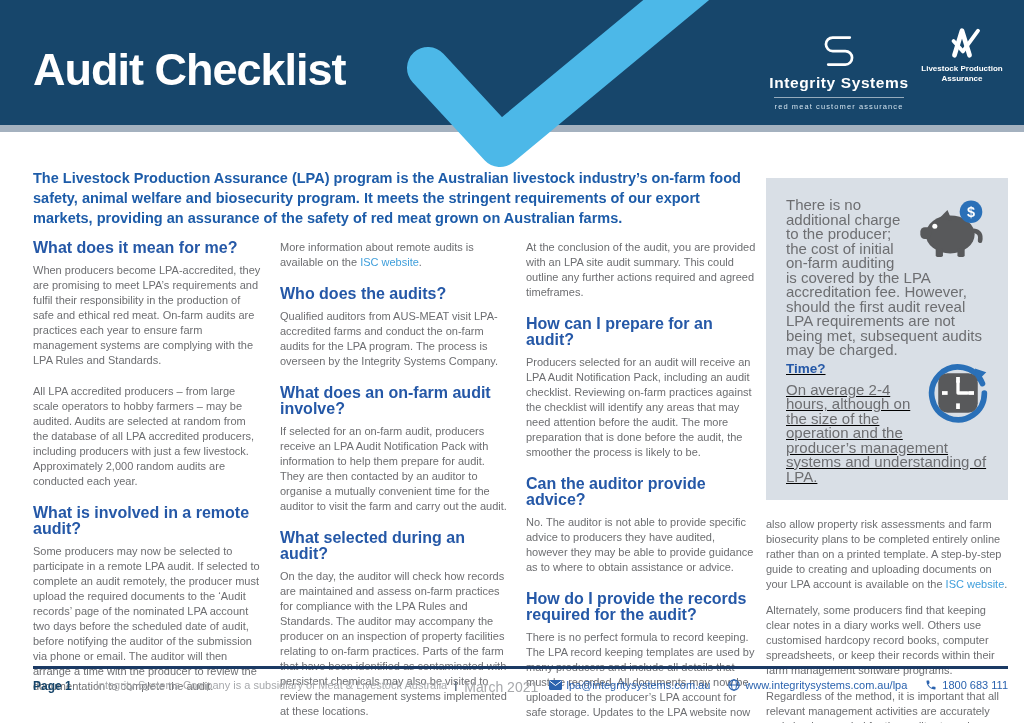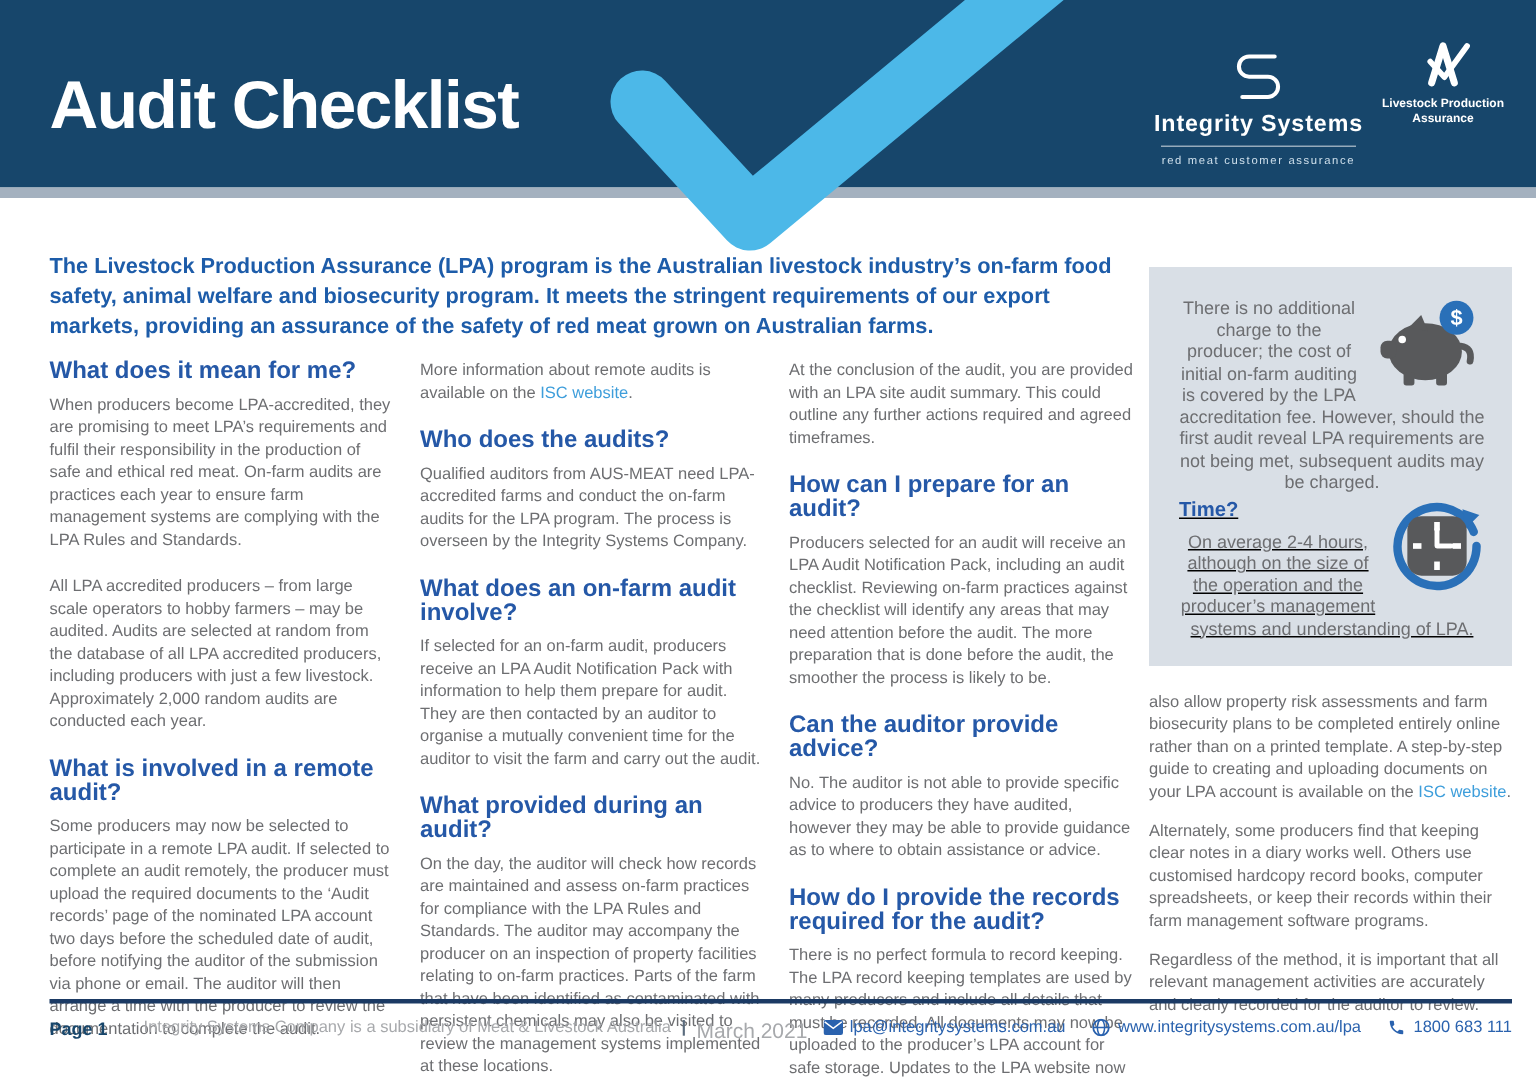--- a/index.html
+++ b/index.html
@@ -36,21 +36,21 @@
   .col1 { left:33px; } .col2 { left:280px; } .col3 { left:526px; }
   .col4 { left:766px; top:178px; width:242px; }
   .sec { margin-bottom:16px; }
   .sec h3 { font-size:16px; color:#2558a7; font-weight:bold; line-height:16px; margin-bottom:7px; }
   p.body { font-size:11px; line-height:15px; color:#6d6e71; }
   p.body + p.body { margin-top:11px; }
   a.link { color:#3e9edb; text-decoration:none; cursor:pointer; }
   
   .infobox { background:#d9dfe6; padding:20px 18px 16px 20px; min-height:266px; margin-bottom:17px; }
   .infobox h3 { font-size:13.5px; color:#2558a7; font-weight:bold; margin-bottom:7px; }
-  .infobox p { font-size:12px; line-height:14.5px; color:#6d6e71;text-align:center; }
+  .infobox p { font-size:15px; line-height:14.5px; color:#6d6e71; }
   .infobox .ib-sec + .ib-sec { margin-top:3px;text-decoration:underline; }
   .float-icon { float:right; margin:0 0 4px 8px; }
   .ib-sec::after { content:""; display:block; clear:both; }
   
   .footer-line { position:absolute; left:33px; top:666px; width:975px; height:3px; background:#1b3a64; }
   .footer { position:absolute; left:33px; top:679px; width:975px; display:flex; align-items:flex-start; }
   .footer .page-num { font-size:12px; font-weight:bold; color:#17466b; }
   .footer .subsidiary { font-size:11px; color:#a7a9ac; margin-left:24px; }
   .footer .f-divider { font-size:11px; font-weight:bold; color:#5a6b7d; margin:0 7px; }
   .footer .f-date { font-size:14px; color:#a7a9ac; }
@@ -103,28 +103,28 @@
     <p class="body">Some producers may now be selected to participate in a remote LPA audit. If selected to complete an audit remotely, the producer must upload the required documents to the ‘Audit records’ page of the nominated LPA account two days before the scheduled date of audit, before notifying the auditor of the submission via phone or email. The auditor will then arrange a time with the producer to review the documentation to complete the audit.</p>
   </div>
 </div>
 
 <div class="col col2">
   <div class="sec">
     <p class="body"><span>More information about remote audits is available on the </span><a class="link">ISC website</a><span>.</span></p>
   </div>
   <div class="sec">
     <h3>Who does the audits?</h3>
-    <p class="body">Qualified auditors from AUS-MEAT need LPA-accredited farms and conduct the on-farm audits for the LPA program. The process is overseen by the Integrity Systems Company.</p>
+    <p class="body">Qualified auditors from AUS-MEAT visit LPA-accredited farms and conduct the on-farm audits for the LPA program. The process is overseen by the Integrity Systems Company.</p>
   </div>
   <div class="sec">
     <h3>What does an on-farm audit involve?</h3>
     <p class="body">If selected for an on-farm audit, producers receive an LPA Audit Notification Pack with information to help them prepare for audit. They are then contacted by an auditor to organise a mutually convenient time for the auditor to visit the farm and carry out the audit.</p>
   </div>
   <div class="sec">
-    <h3>What provided during an audit?</h3>
+    <h3>What selected during an audit?</h3>
     <p class="body">On the day, the auditor will check how records are maintained and assess on-farm practices for compliance with the LPA Rules and Standards. The auditor may accompany the producer on an inspection of property facilities relating to on-farm practices. Parts of the farm that have been identified as contaminated with persistent chemicals may also be visited to review the management systems implemented at these locations.</p>
   </div>
 </div>
 
 <div class="col col3">
   <div class="sec">
     <p class="body">At the conclusion of the audit, you are provided with an LPA site audit summary. This could outline any further actions required and agreed timeframes.</p>
   </div>
   <div class="sec">
     <h3>How can I prepare for an audit?</h3>

